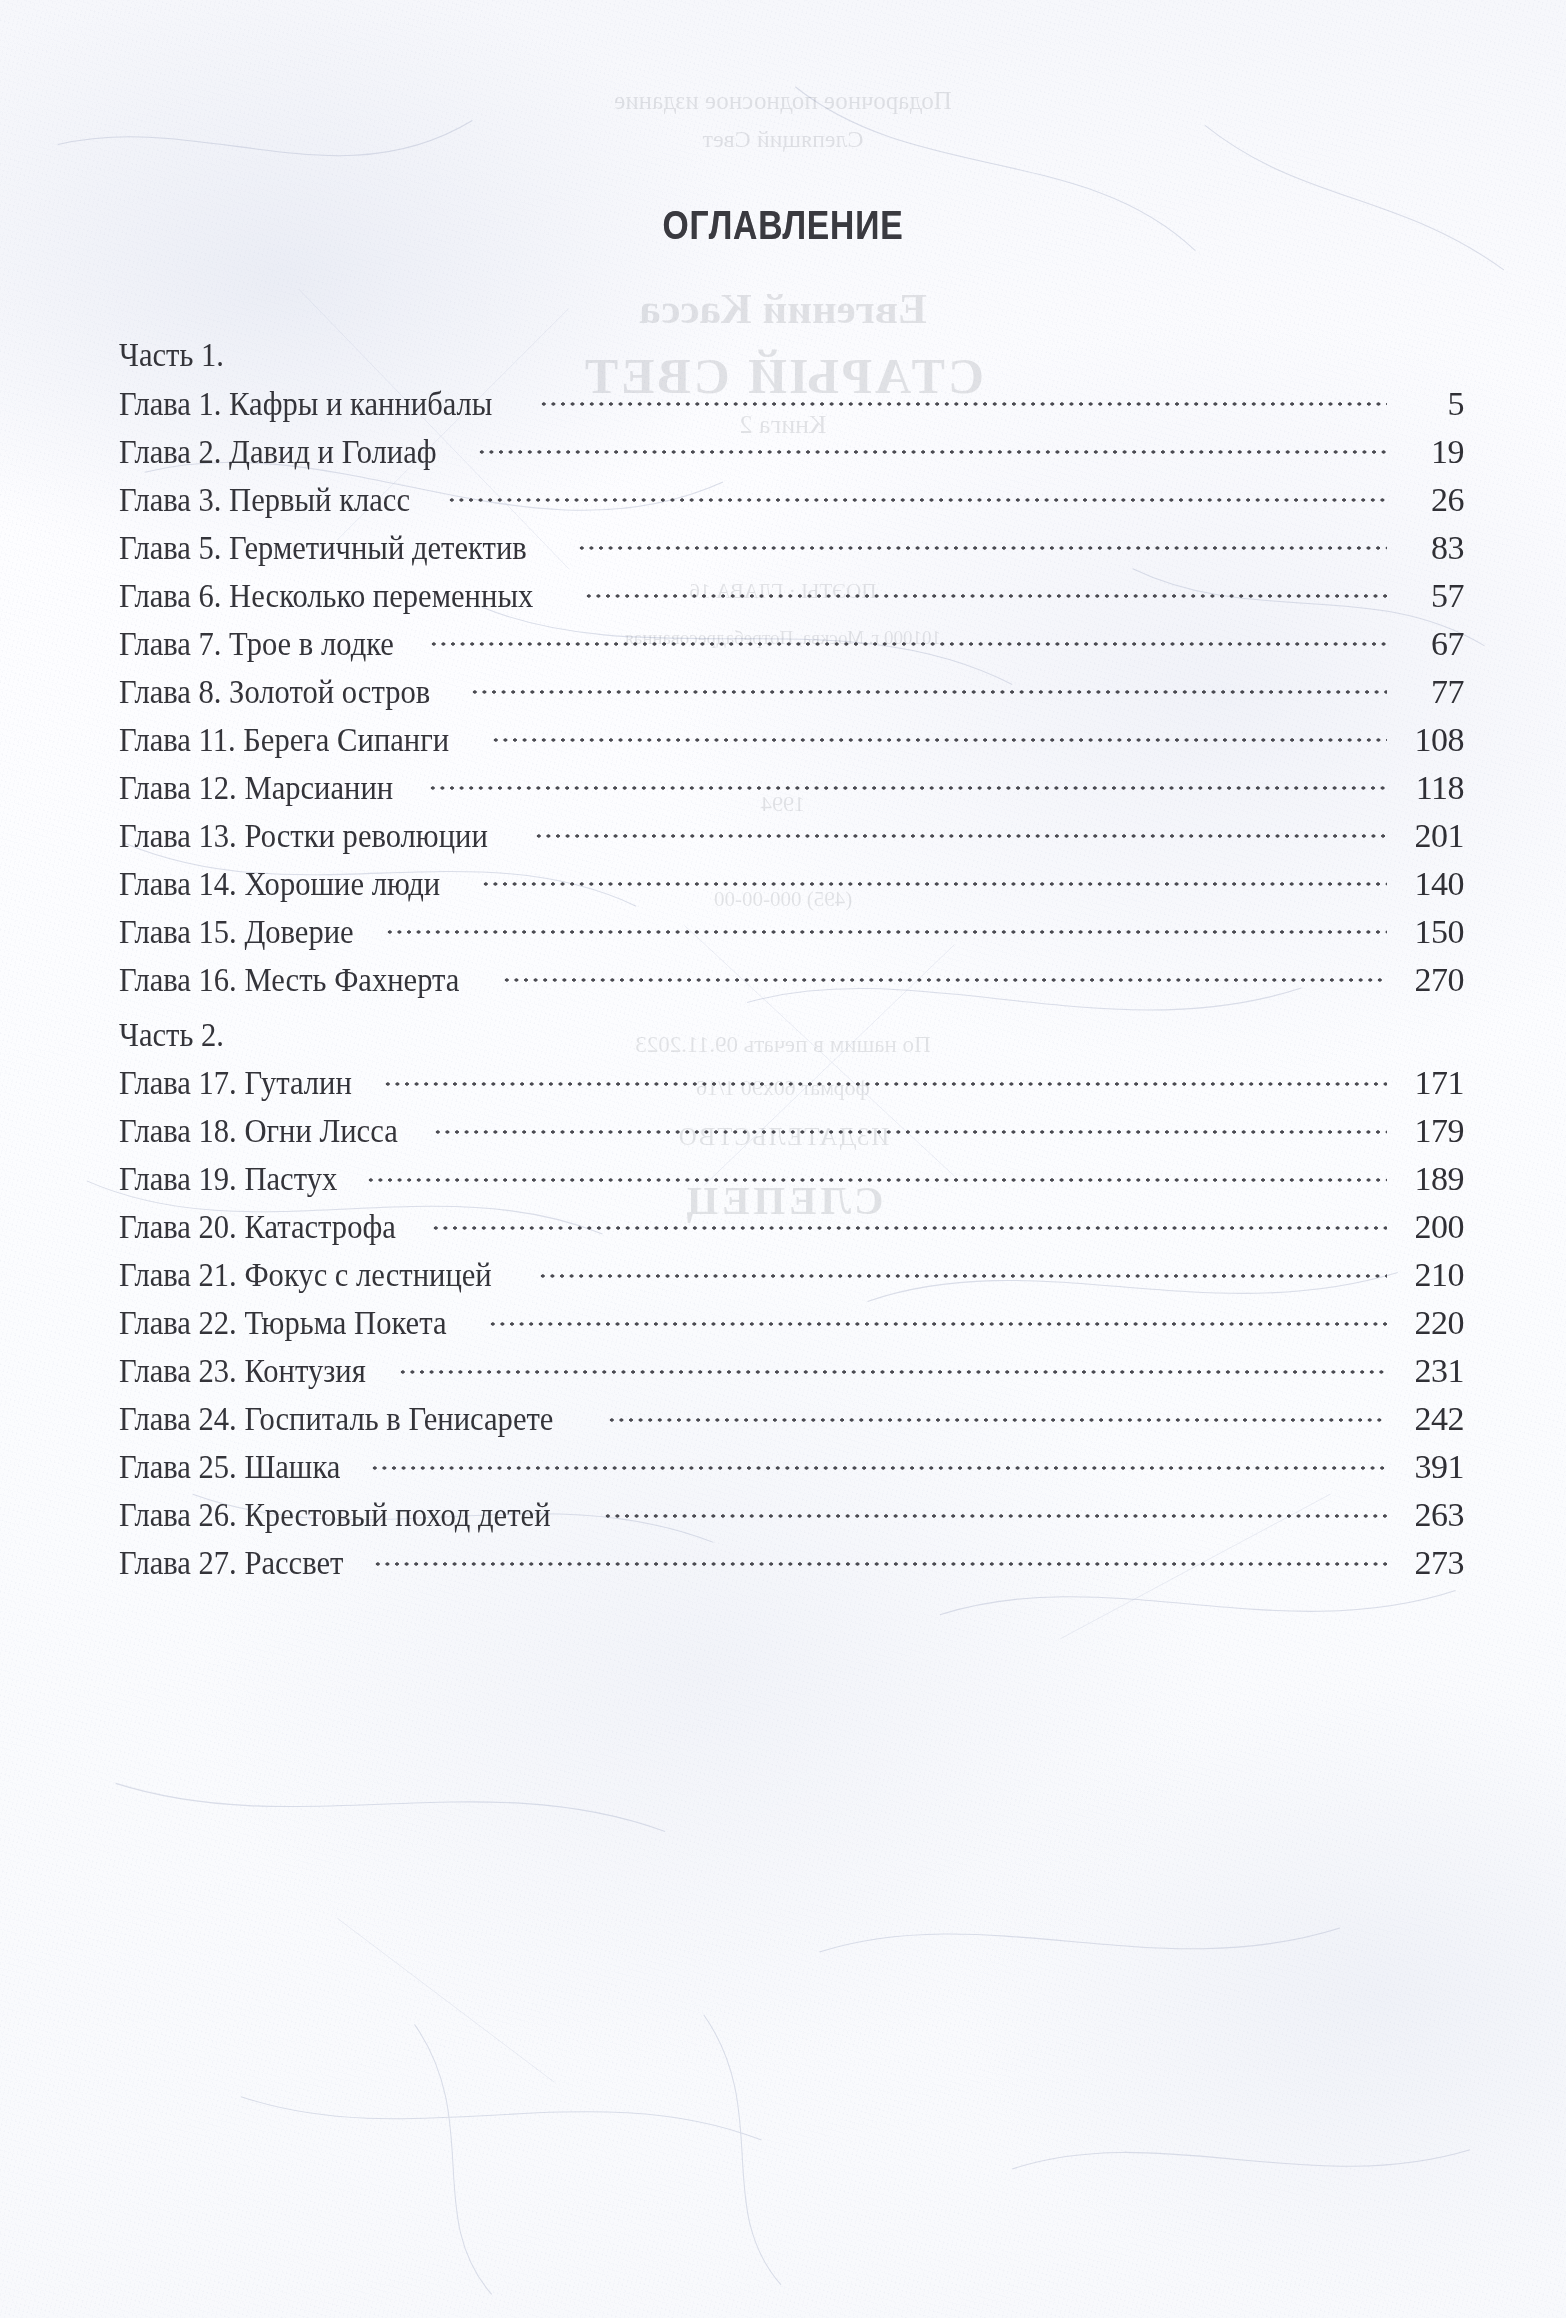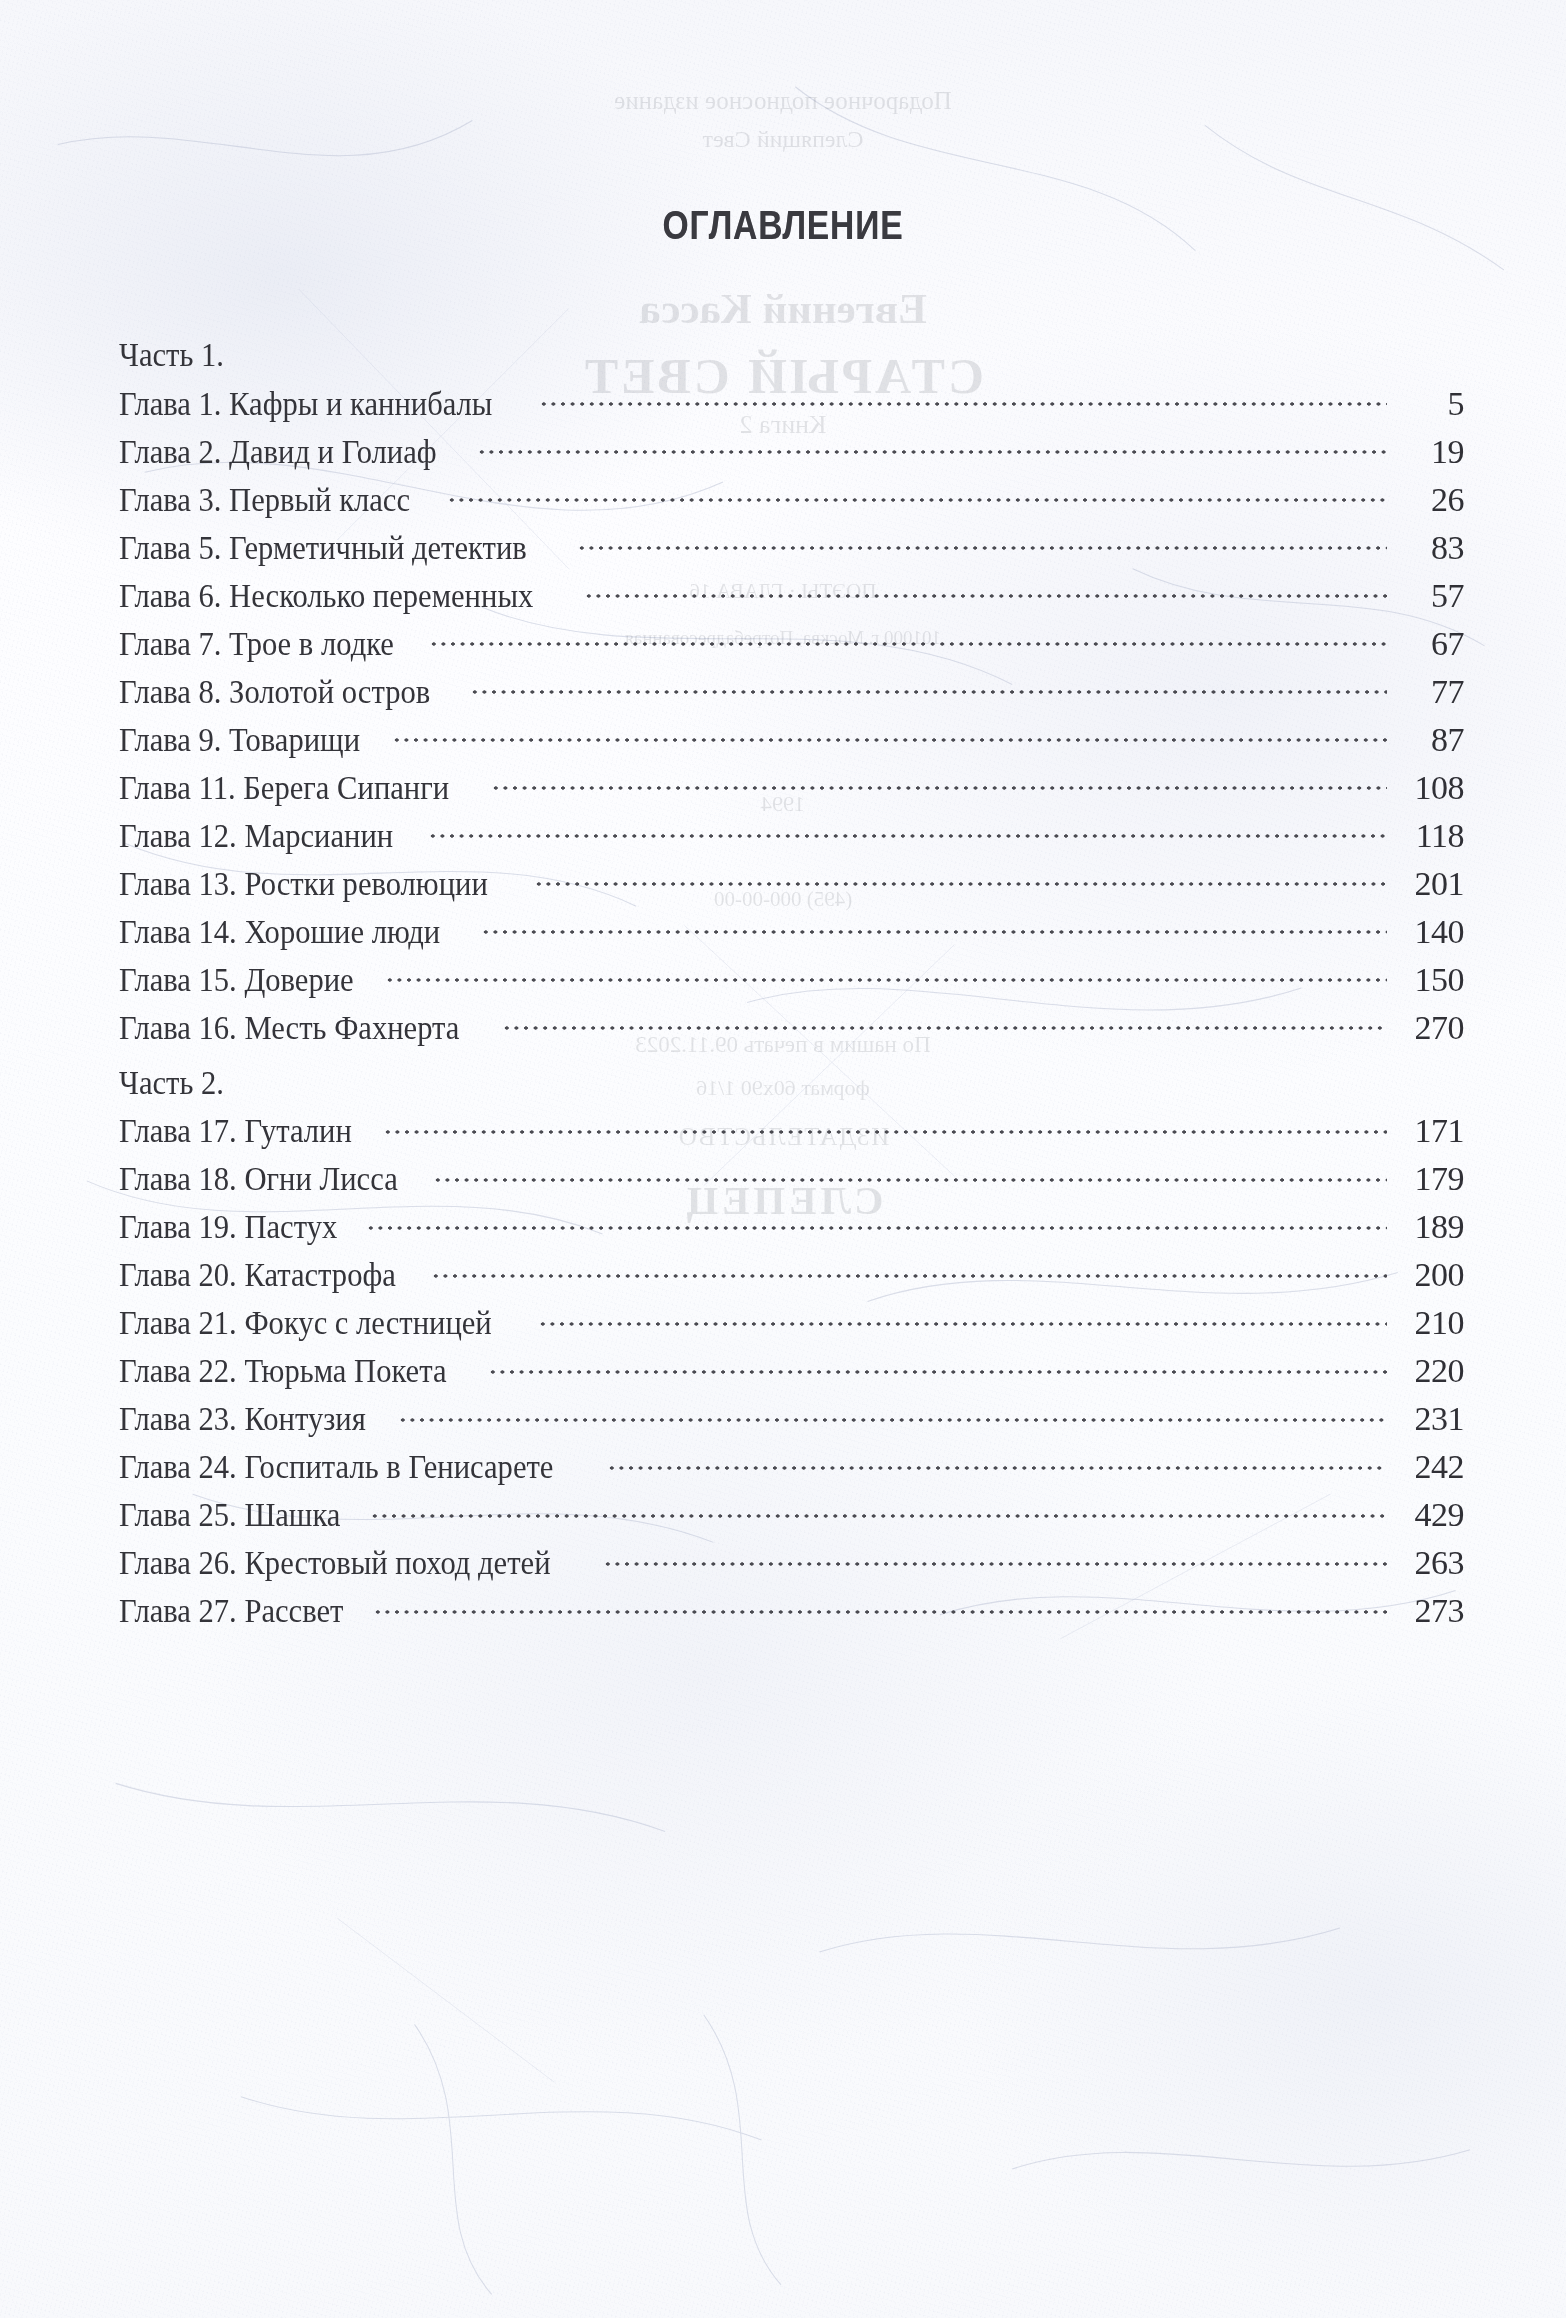--- a/index.html
+++ b/index.html
@@ -228,25 +228,20 @@
       <span class="entry-title">Глава 7. Трое в лодке</span>
       <span class="leader"></span>
       <span class="page-num">67</span>
     </div>
     <div class="toc-row">
       <span class="entry-title">Глава 8. Золотой остров</span>
       <span class="leader"></span>
       <span class="page-num">77</span>
     </div>
     <div class="toc-row">
-      <span class="entry-title">Глава 9. Товарищи</span>
-      <span class="leader"></span>
-      <span class="page-num">87</span>
-    </div>
-    <div class="toc-row">
       <span class="entry-title">Глава 11. Берега Сипанги</span>
       <span class="leader"></span>
       <span class="page-num">108</span>
     </div>
     <div class="toc-row">
       <span class="entry-title">Глава 12. Марсианин</span>
       <span class="leader"></span>
       <span class="page-num">118</span>
     </div>
     <div class="toc-row">
@@ -308,21 +303,21 @@
       <span class="page-num">231</span>
     </div>
     <div class="toc-row">
       <span class="entry-title">Глава 24. Госпиталь в Генисарете</span>
       <span class="leader"></span>
       <span class="page-num">242</span>
     </div>
     <div class="toc-row">
       <span class="entry-title">Глава 25. Шашка</span>
       <span class="leader"></span>
-      <span class="page-num">429</span>
+      <span class="page-num">391</span>
     </div>
     <div class="toc-row">
       <span class="entry-title">Глава 26. Крестовый поход детей</span>
       <span class="leader"></span>
       <span class="page-num">263</span>
     </div>
     <div class="toc-row">
       <span class="entry-title">Глава 27. Рассвет</span>
       <span class="leader"></span>
       <span class="page-num">273</span>

